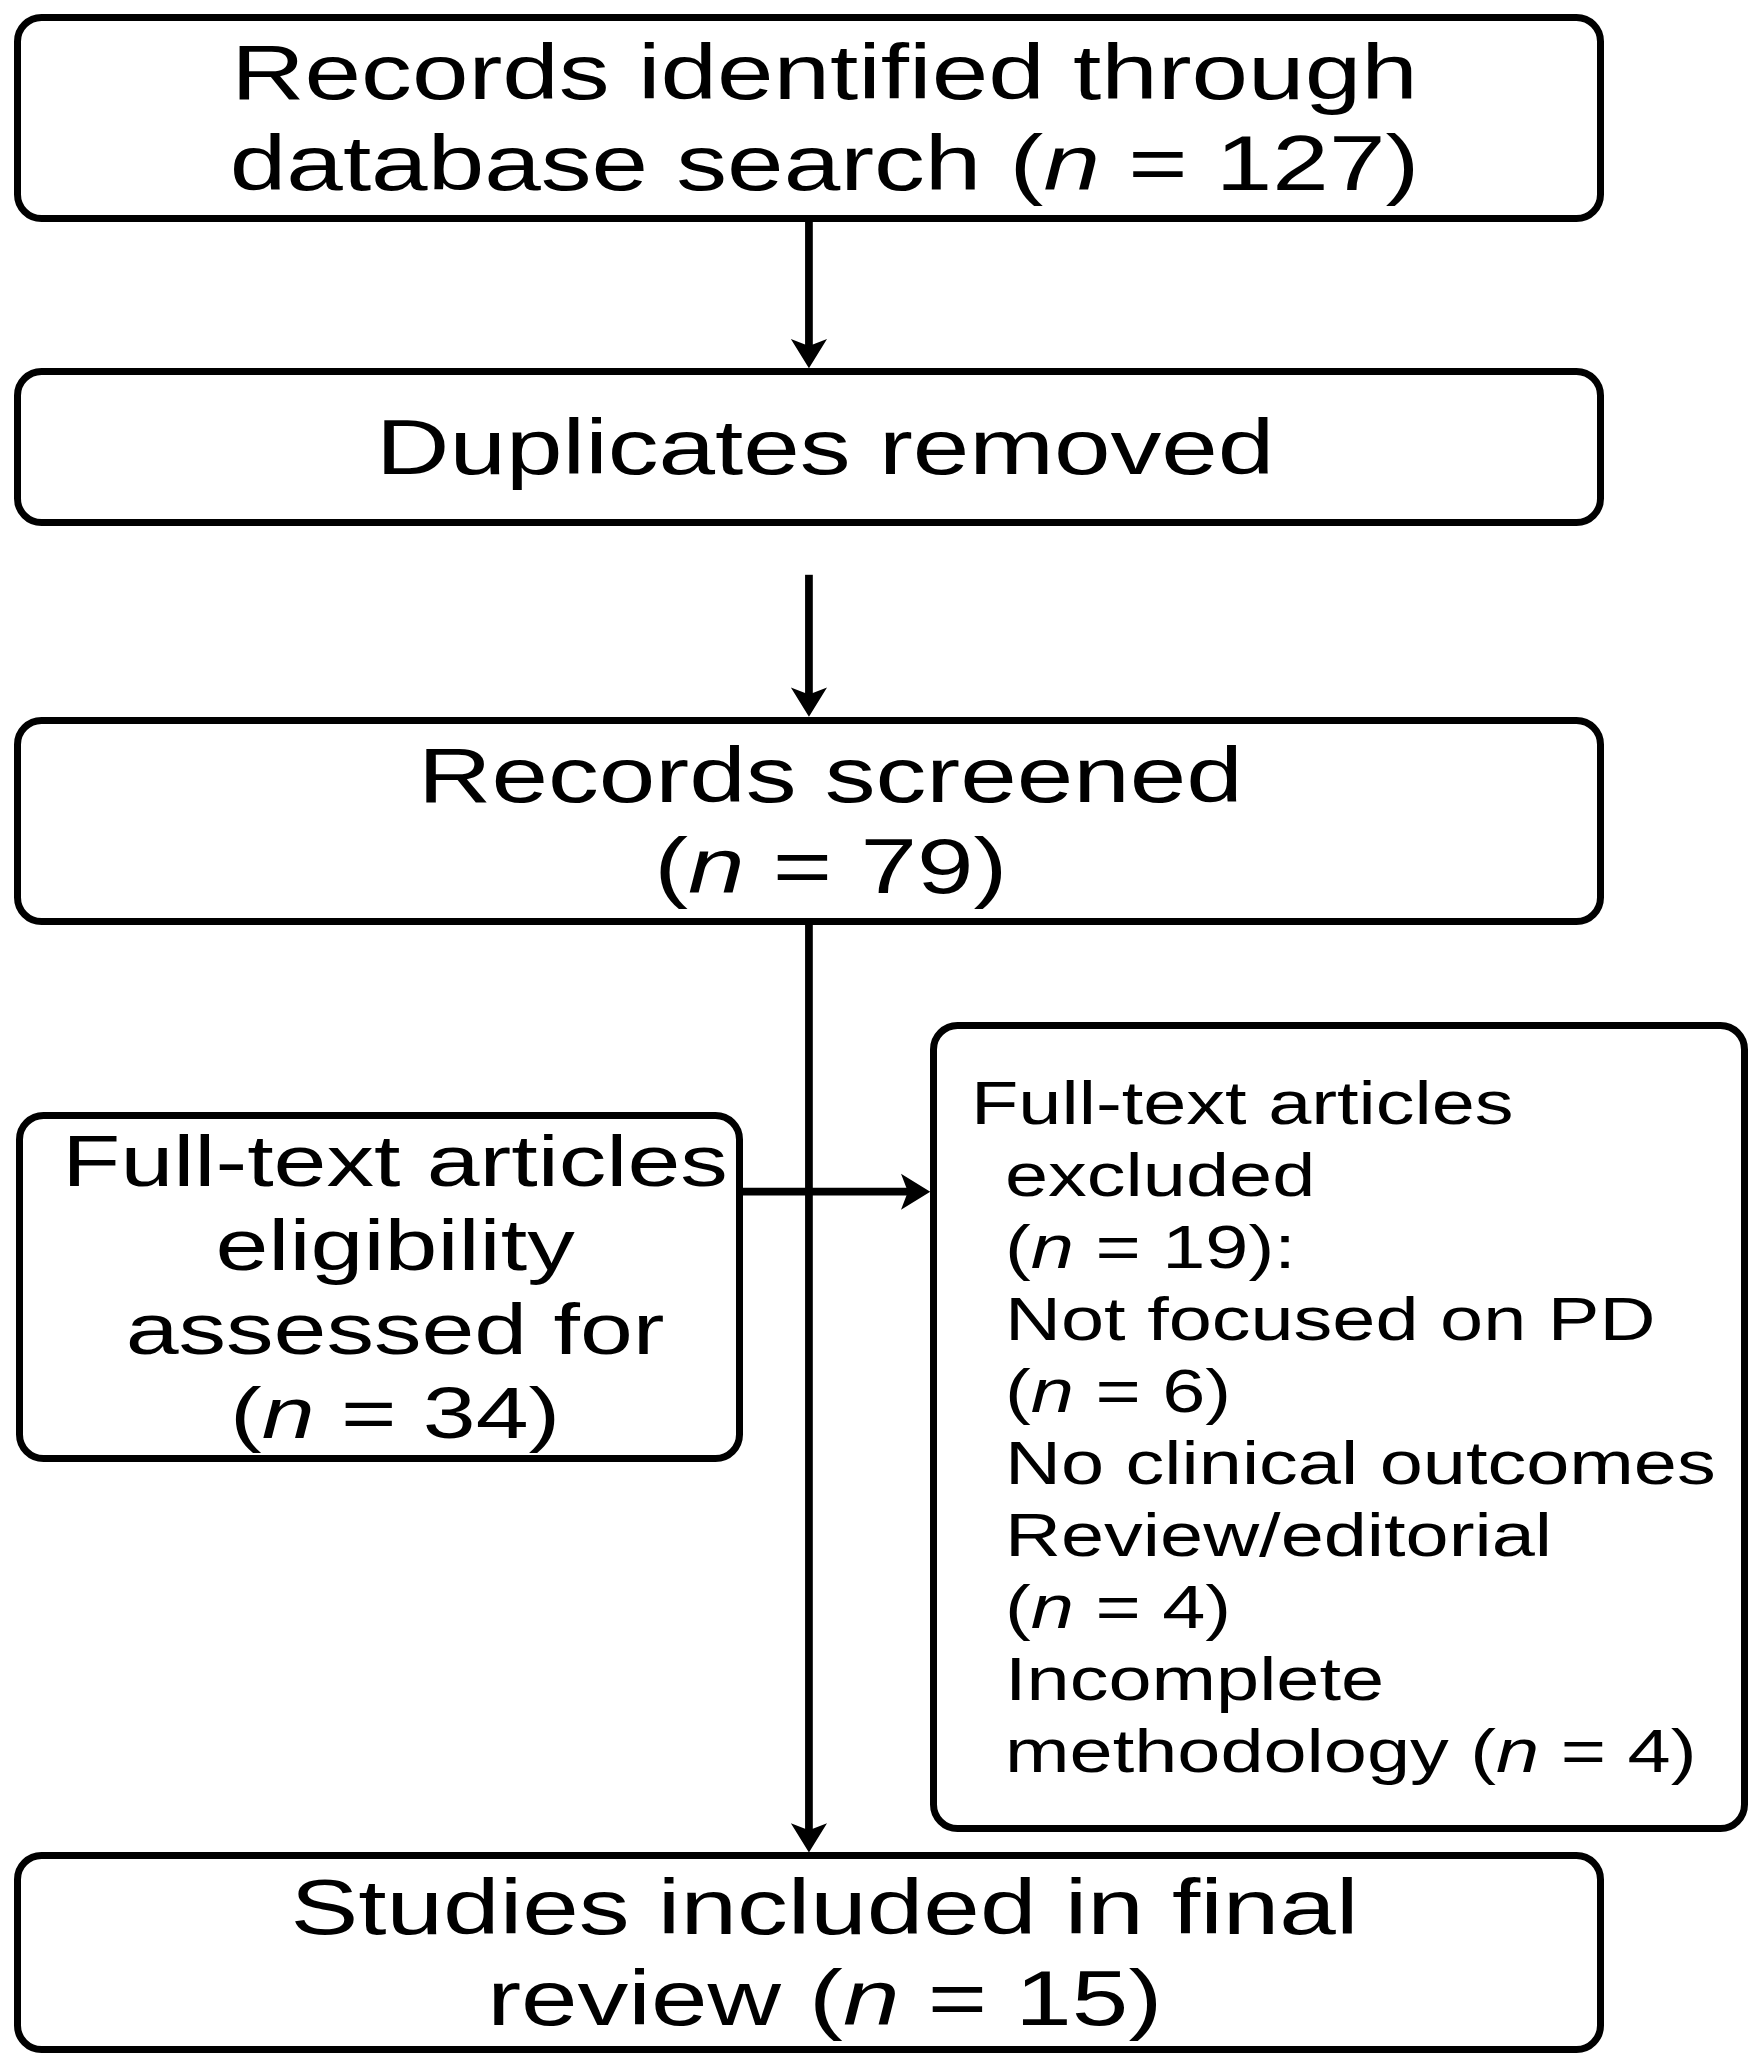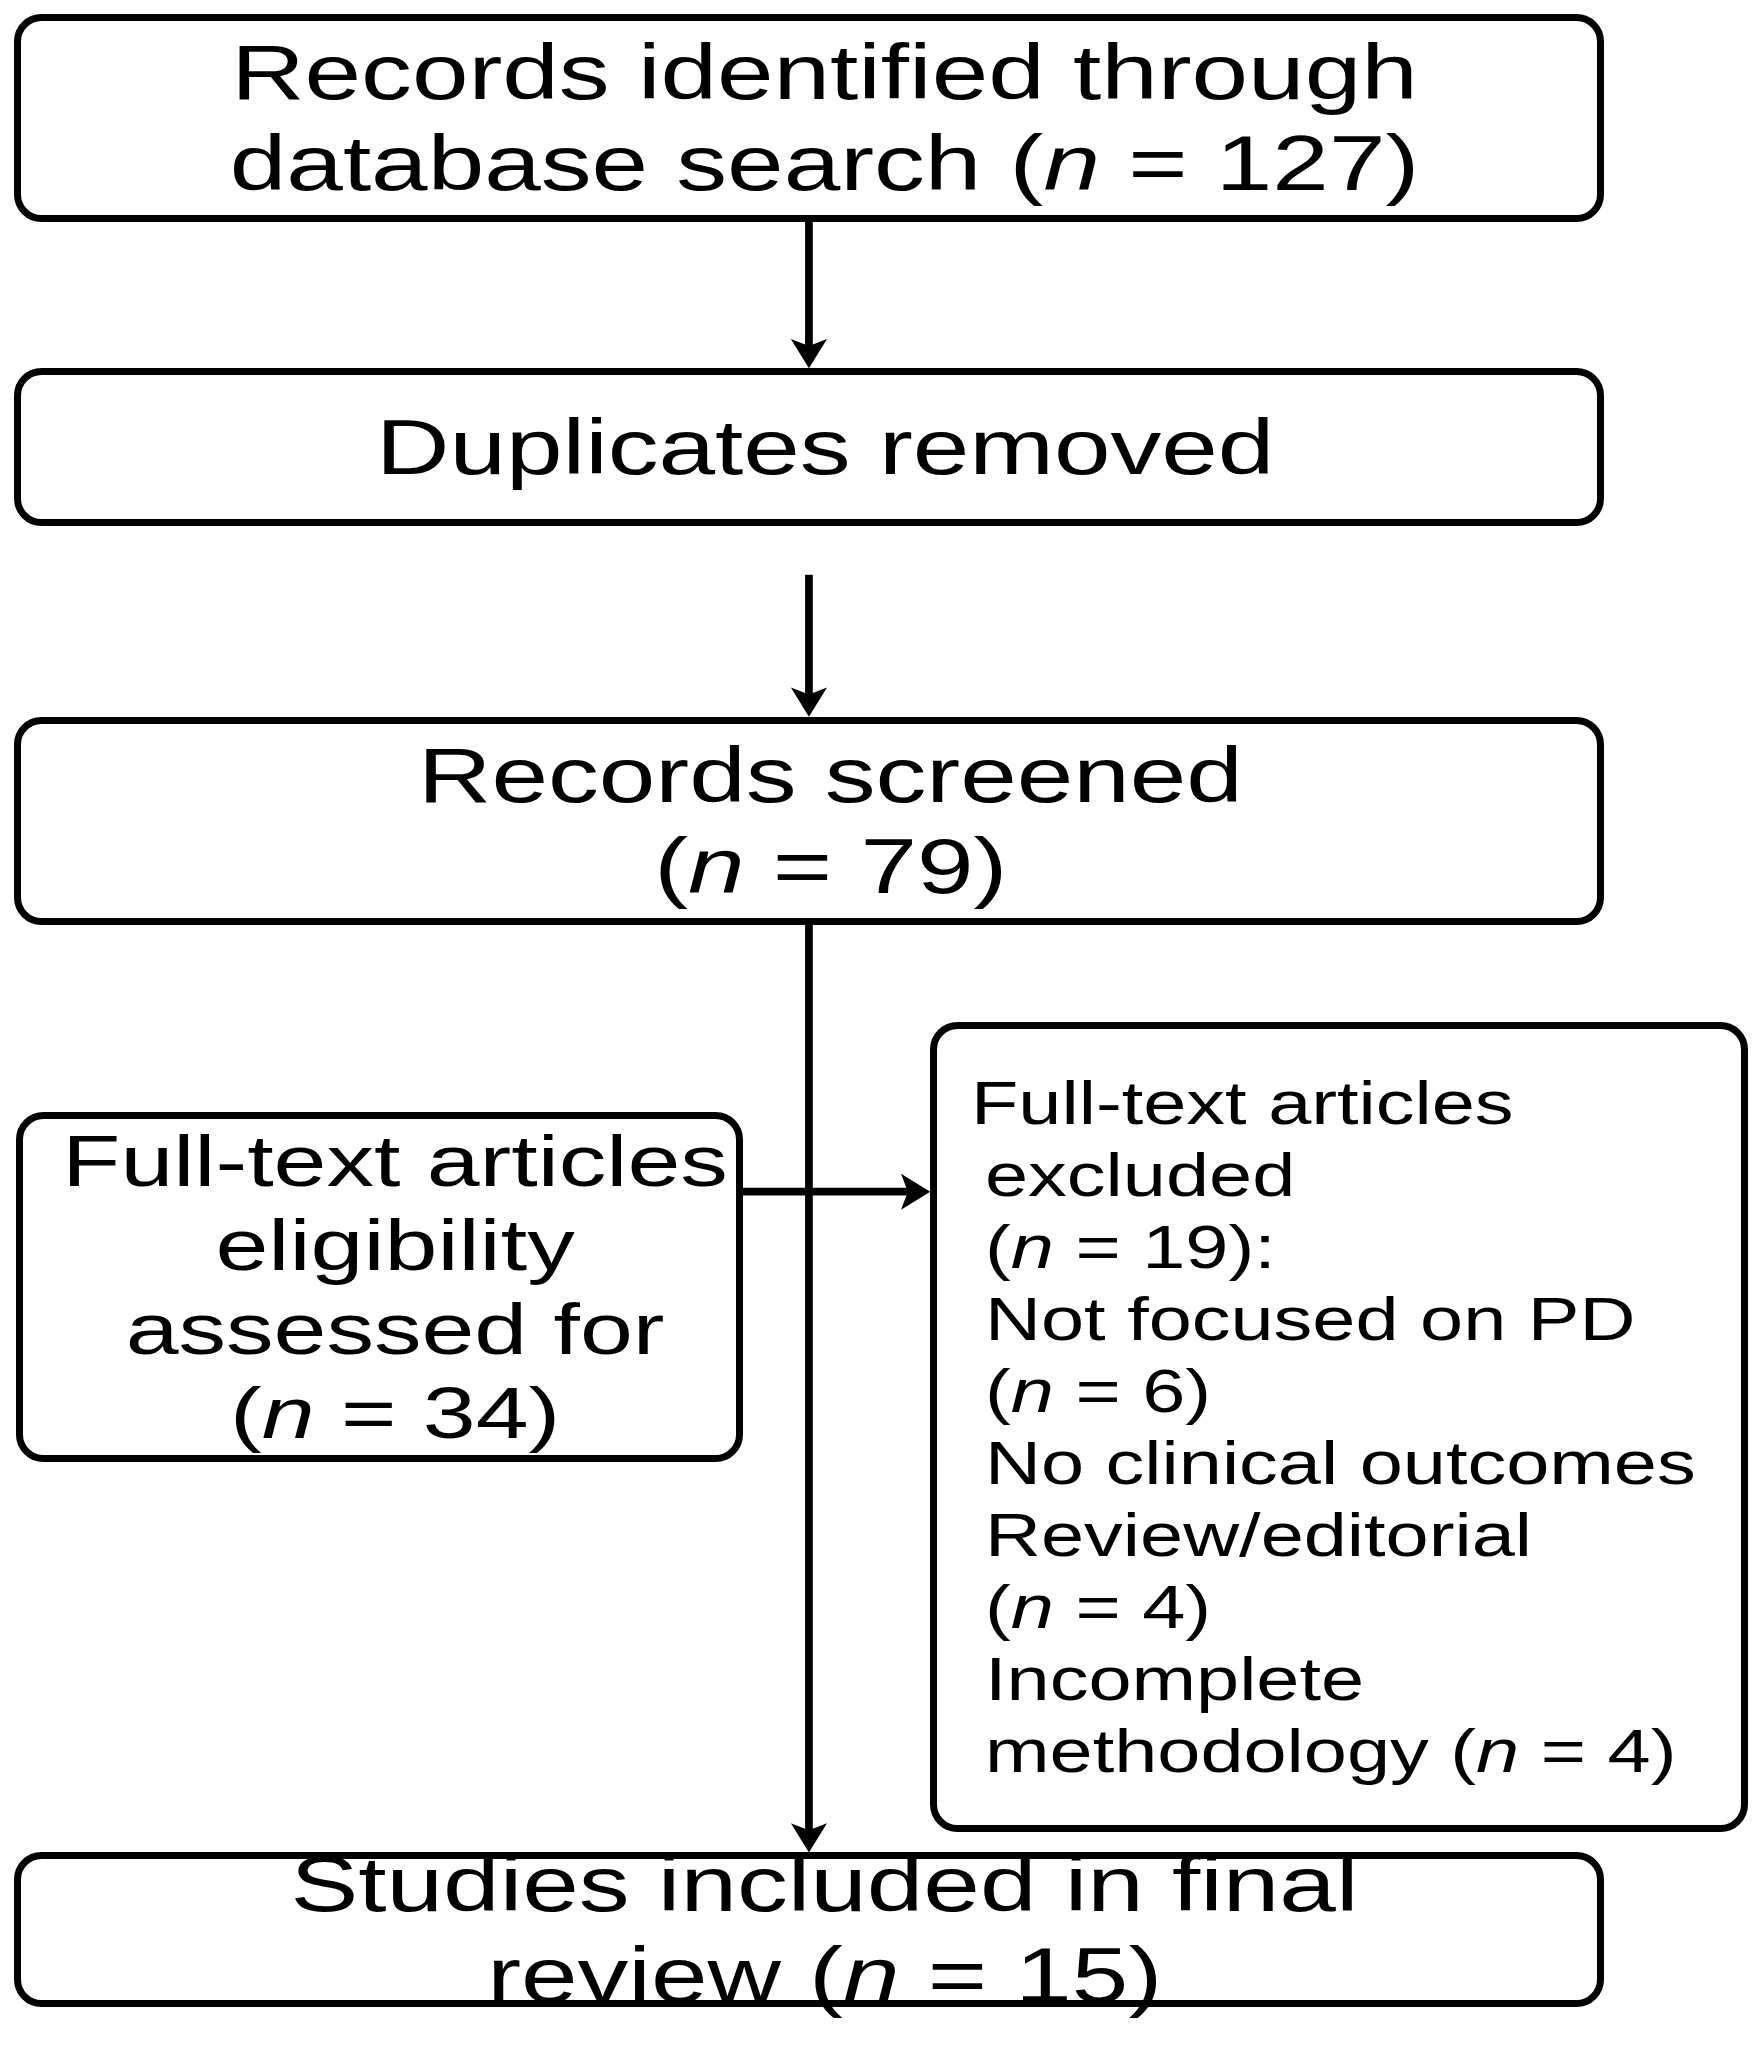--- a/index.html
+++ b/index.html
@@ -37,40 +37,40 @@
   
   .main-box {
     left: 13.8px;
     width: 1590px;
     font-size: 77px;
     line-height: 91px;
   }
   #box-records-identified { top: 13.8px;  height: 208px; }
   #box-duplicates-removed { top: 368px; height: 158px; }
   #box-records-screened  { top: 717px; height: 208px; padding-left: 12px; }
-  #box-studies-included  { top: 1852px; height: 155px; }
+  #box-studies-included  { top: 1852px; height: 201px; }
   
   #box-fulltext-assessed {
     left: 15.5px;
     top: 1112px;
     width: 727px;
     height: 350px;
     font-size: 72px;
     line-height: 84px;
   }
   
   #box-fulltext-excluded {
     left: 930px;
     top: 1022px;
     width: 818px;
     height: 810px;
     font-size: 62px;
     line-height: 72px;
   }
-  #box-fulltext-excluded .line { padding-left: 48px; }
+  #box-fulltext-excluded .line { padding-left: 68px; }
   #box-fulltext-excluded .line.first { padding-left: 34px; }
   #box-fulltext-excluded .line > span { transform: scaleX(1.25); transform-origin: 0 50%; }
   
   #connectors {
     position: absolute;
     left: 0;
     top: 0;
     width: 1759px;
     height: 2072px;
     pointer-events: none;

